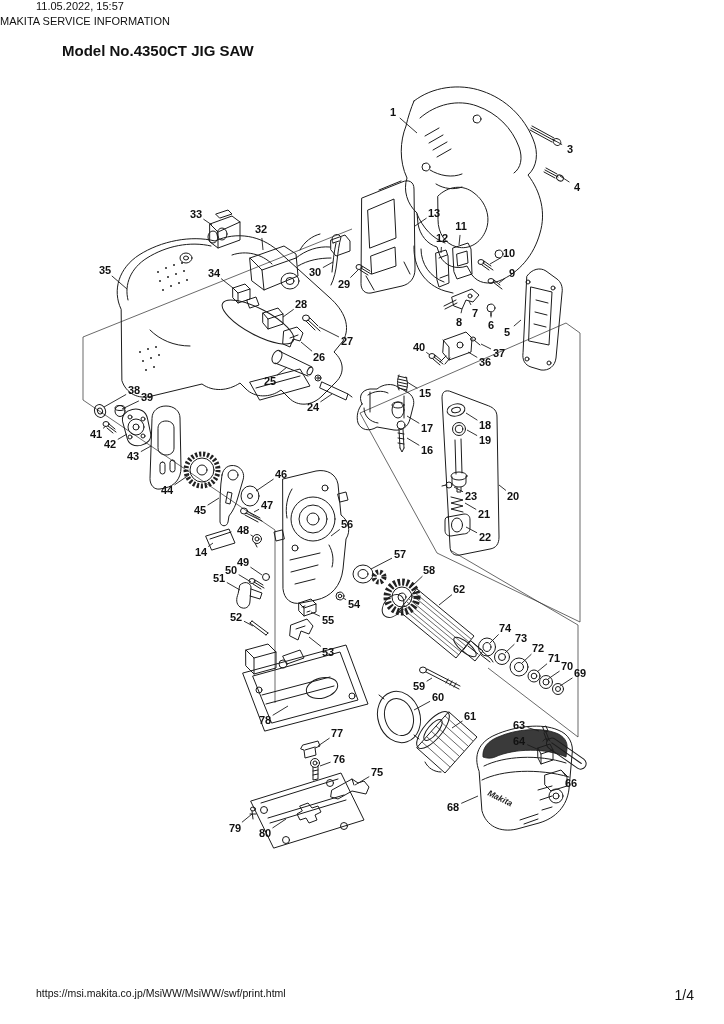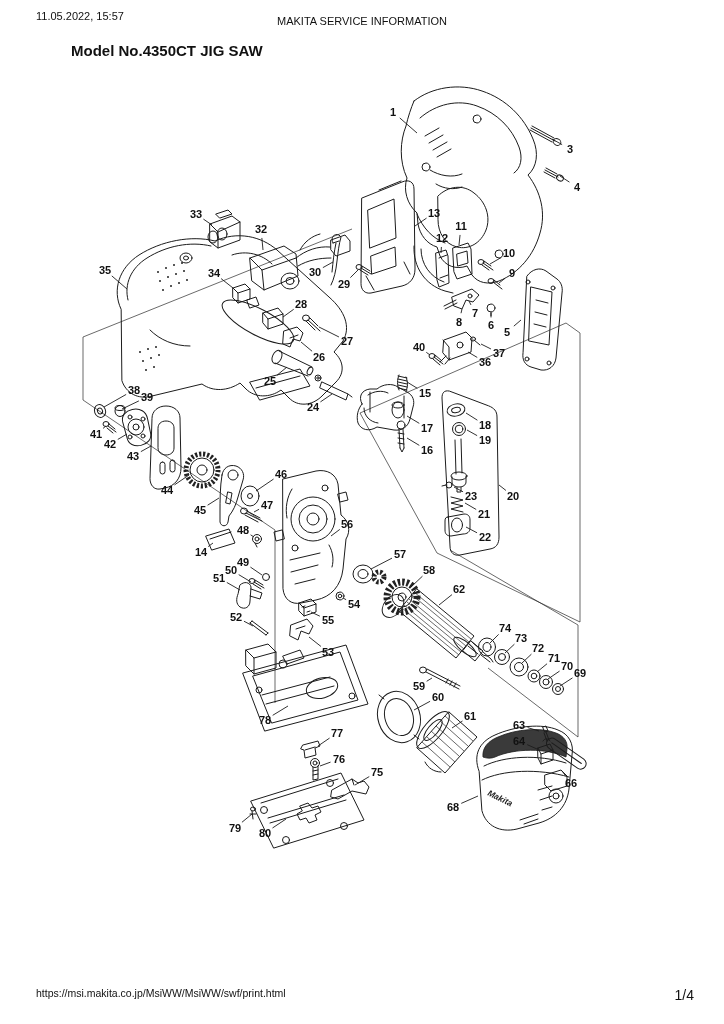--- a/index.html
+++ b/index.html
@@ -1,20 +1,20 @@
 <!DOCTYPE html>
 <html><head>
 <meta charset="utf-8">
 <style>
   html,body{margin:0;padding:0;background:#eee;}
   #page{position:relative;width:724px;height:1024px;background:#ffffff;margin:0 auto;
         font-family:"Liberation Sans", sans-serif;color:#111;overflow:hidden;}
-  .hdr-date{position:absolute;left:36px;top:10px;font-size:11px;}
-  .hdr-center{position:absolute;left:0;top:15px;width:100%;text-align:center;font-size:11px;}
-  .doc-title{position:absolute;left:71px;top:42px;font-size:15px;font-weight:bold;}
+  .hdr-date{position:absolute;left:36px;top:0;font-size:11px;}
+  .hdr-center{position:absolute;left:0;top:15px;width:100%;text-align:left;font-size:11px;}
+  .doc-title{position:absolute;left:62px;top:42px;font-size:15px;font-weight:bold;}
   .ftr-url{position:absolute;left:36px;top:987px;font-size:10.5px;}
   .ftr-page{position:absolute;right:30px;top:987px;font-size:14px;}
   svg#diagram{position:absolute;left:0;top:0;}
   .ln{stroke:#1c1c1c;fill:none;stroke-width:1;stroke-linejoin:round;stroke-linecap:round;}
   .thin{stroke:#2a2a2a;stroke-width:.7;fill:none;}
   .teeth{stroke:#222;stroke-width:7;stroke-dasharray:2.4 2;fill:none;}
   .teeth2{stroke:#222;stroke-width:5;stroke-dasharray:2.2 1.8;fill:none;}
   .dark{fill:#3a3a3a;stroke:#1c1c1c;stroke-width:.8;}
   .plabel{font-family:"Liberation Sans",sans-serif;font-size:11px;font-weight:bold;fill:#111;}
   .brand{font-family:"Liberation Sans",sans-serif;font-size:8.5px;font-weight:bold;font-style:italic;fill:#222;}

